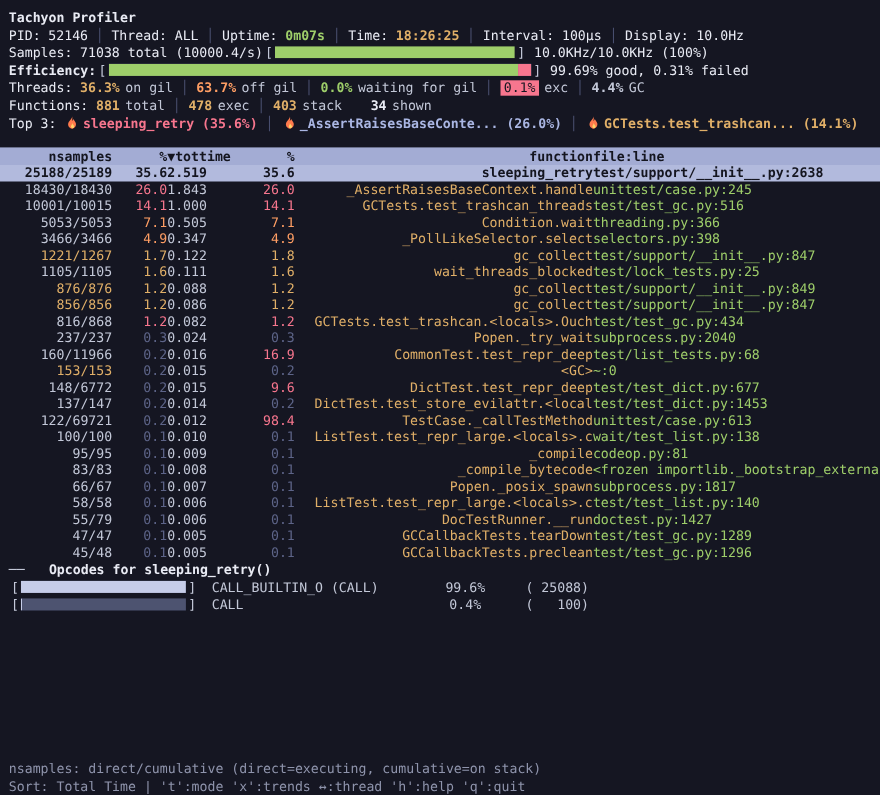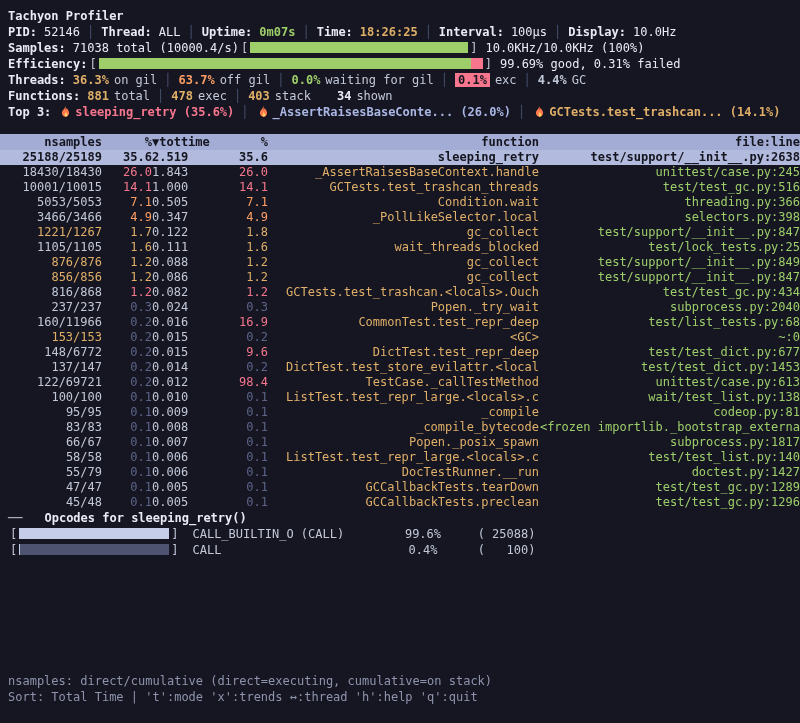--- a/index.html
+++ b/index.html
@@ -11,53 +11,53 @@
   *{box-sizing:border-box}
   html,body{margin:0;padding:0;background:var(--bg)}
   body{width:800px;height:723px;overflow:hidden;
        font-family:"DejaVu Sans Mono", monospace;font-size:12px;color:var(--fg)}
   .screen{width:800px;height:723px;display:flex;flex-direction:column;padding-top:8px}
   .line{height:16px;line-height:16px;padding-left:8px;white-space:nowrap}
   .bold{font-weight:700}
   .c-fg{color:var(--fg)} .c-bright{color:var(--bright)} .c-dim{color:var(--dim)}
   .c-muted{color:var(--muted)} .c-yellow{color:var(--yellow)} .c-green{color:var(--green)}
   .c-red{color:var(--red)} .c-orange{color:var(--orange)} .c-lav{color:var(--lavender)}
-  .lbl{margin-right:7px;font-weight:700;color:var(--bright)}
+  .lbl{margin-right:7px;font-weight:400;color:var(--bright)}
   .lbl0{font-weight:700;color:var(--bright)}
   .sep{color:var(--sep);margin:0 7px}
   .ml{margin-left:6px}
   .val{margin-right:5px;font-weight:700}
-  .chip-red{background:var(--red);color:var(--selected_fg);padding:0 3px;font-weight:700;margin-right:5px}
+  .chip-red{background:var(--red);color:var(--selected_fg);padding:0 3px;font-weight:400;margin-right:5px}
   .bracket{color:var(--fg);margin:0 2px}
   .bar{display:inline-flex;height:11px;vertical-align:-1px;background:var(--bar_track);overflow:hidden}
   .samples-bar{width:218px}
   .eff-bar{width:384px}
   .fill{height:100%;display:block}
   .samples-fill{background:var(--green)}
   .fill-good{background:var(--green)}
   .fill-bad{background:var(--red);min-width:8px}
   .gap{height:14px}
   .thead{display:flex;height:16px;line-height:16px;background:var(--header_bg);
          color:var(--selected_fg);font-weight:700;padding-left:8px}
   .trow{display:flex;height:15px;line-height:15px;padding-left:8px;white-space:pre}
   .trow.selected{background:var(--selected_bg)}
   .trow.selected span{color:var(--selected_fg) !important;font-weight:700}
   .col-ns{width:94px;text-align:right;overflow:hidden}
   .col-p1,.col-p2{width:50px;text-align:right}
   .col-tt{width:66px;text-align:left}
   .col-fn{width:271px;padding-left:18px;text-align:right;overflow:hidden}
-  .col-file{flex:1;text-align:right;overflow:hidden}
+  .col-file{flex:1;text-align:left;overflow:hidden}
   .opdiv .ml{margin-left:22px}
   .opbar{display:inline-flex;width:150px;height:11px;vertical-align:-1px;background:var(--bar_track);overflow:hidden}
   .opfill{background:var(--opcode_fill);height:100%;display:block}
   .op-name{display:inline-block;width:205px;padding-left:12px;white-space:pre;overflow:hidden;vertical-align:top}
   .op-pct{display:inline-block;width:75px;text-align:center;white-space:pre;vertical-align:top}
   .op-count{display:inline-block;width:75px;text-align:right;white-space:pre;vertical-align:top}
   .fire{display:inline-block;margin:0 4px 0 2px;vertical-align:-2px}
-  .footer{margin-top:auto;padding-bottom:18px}
+  .footer{margin-top:auto;}
 </style>
 </head>
 <body>
 
 <div class="screen">
 
   <div class="line"><span class="bold c-bright">Tachyon Profiler</span></div>
 
   <div class="line"><span class="lbl">PID:</span><span class="c-bright">52146</span><span class="sep">│</span><span class="lbl">Thread:</span><span class="c-bright">ALL</span><span class="sep">│</span><span class="lbl">Uptime:</span><span class="c-green bold">0m07s</span><span class="sep">│</span><span class="lbl">Time:</span><span class="c-yellow bold">18:26:25</span><span class="sep">│</span><span class="lbl">Interval:</span><span class="c-bright">100μs</span><span class="sep">│</span><span class="lbl">Display:</span><span class="c-bright">10.0Hz</span></div>
 
@@ -94,21 +94,21 @@
     <span class="col-p2">%</span>
     <span class="col-fn">function</span>
     <span class="col-file">file:line</span>
   </div>
 
   <div id="table-rows">
       <div class="trow selected"><span class="col-ns c-fg">25188/25189</span><span class="col-p1 c-fg">35.6</span><span class="col-tt c-fg">2.519</span><span class="col-p2 c-fg">35.6</span><span class="col-fn c-yellow">sleeping_retry</span><span class="col-file c-green">test/support/__init__.py:2638</span></div>
       <div class="trow"><span class="col-ns c-fg">18430/18430</span><span class="col-p1 c-red">26.0</span><span class="col-tt c-fg">1.843</span><span class="col-p2 c-red">26.0</span><span class="col-fn c-yellow">_AssertRaisesBaseContext.handle</span><span class="col-file c-green">unittest/case.py:245</span></div>
       <div class="trow"><span class="col-ns c-fg">10001/10015</span><span class="col-p1 c-red">14.1</span><span class="col-tt c-fg">1.000</span><span class="col-p2 c-red">14.1</span><span class="col-fn c-yellow">GCTests.test_trashcan_threads</span><span class="col-file c-green">test/test_gc.py:516</span></div>
       <div class="trow"><span class="col-ns c-fg">5053/5053</span><span class="col-p1 c-orange">7.1</span><span class="col-tt c-fg">0.505</span><span class="col-p2 c-orange">7.1</span><span class="col-fn c-yellow">Condition.wait</span><span class="col-file c-green">threading.py:366</span></div>
-      <div class="trow"><span class="col-ns c-fg">3466/3466</span><span class="col-p1 c-orange">4.9</span><span class="col-tt c-fg">0.347</span><span class="col-p2 c-orange">4.9</span><span class="col-fn c-yellow">_PollLikeSelector.local</span><span class="col-file c-green">selectors.py:398</span></div>
+      <div class="trow"><span class="col-ns c-fg">3466/3466</span><span class="col-p1 c-orange">4.9</span><span class="col-tt c-fg">0.347</span><span class="col-p2 c-orange">4.9</span><span class="col-fn c-yellow">_PollLikeSelector.select</span><span class="col-file c-green">selectors.py:398</span></div>
       <div class="trow"><span class="col-ns c-yellow">1221/1267</span><span class="col-p1 c-yellow">1.7</span><span class="col-tt c-fg">0.122</span><span class="col-p2 c-yellow">1.8</span><span class="col-fn c-yellow">gc_collect</span><span class="col-file c-green">test/support/__init__.py:847</span></div>
       <div class="trow"><span class="col-ns c-fg">1105/1105</span><span class="col-p1 c-yellow">1.6</span><span class="col-tt c-fg">0.111</span><span class="col-p2 c-yellow">1.6</span><span class="col-fn c-yellow">wait_threads_blocked</span><span class="col-file c-green">test/lock_tests.py:25</span></div>
       <div class="trow"><span class="col-ns c-yellow">876/876</span><span class="col-p1 c-yellow">1.2</span><span class="col-tt c-fg">0.088</span><span class="col-p2 c-yellow">1.2</span><span class="col-fn c-yellow">gc_collect</span><span class="col-file c-green">test/support/__init__.py:849</span></div>
       <div class="trow"><span class="col-ns c-yellow">856/856</span><span class="col-p1 c-yellow">1.2</span><span class="col-tt c-fg">0.086</span><span class="col-p2 c-yellow">1.2</span><span class="col-fn c-yellow">gc_collect</span><span class="col-file c-green">test/support/__init__.py:847</span></div>
       <div class="trow"><span class="col-ns c-fg">816/868</span><span class="col-p1 c-red">1.2</span><span class="col-tt c-fg">0.082</span><span class="col-p2 c-red">1.2</span><span class="col-fn c-yellow">GCTests.test_trashcan.&lt;locals&gt;.Ouch...</span><span class="col-file c-green">test/test_gc.py:434</span></div>
       <div class="trow"><span class="col-ns c-fg">237/237</span><span class="col-p1 c-dim">0.3</span><span class="col-tt c-fg">0.024</span><span class="col-p2 c-dim">0.3</span><span class="col-fn c-yellow">Popen._try_wait</span><span class="col-file c-green">subprocess.py:2040</span></div>
       <div class="trow"><span class="col-ns c-fg">160/11966</span><span class="col-p1 c-dim">0.2</span><span class="col-tt c-fg">0.016</span><span class="col-p2 c-red">16.9</span><span class="col-fn c-yellow">CommonTest.test_repr_deep</span><span class="col-file c-green">test/list_tests.py:68</span></div>
       <div class="trow"><span class="col-ns c-yellow">153/153</span><span class="col-p1 c-dim">0.2</span><span class="col-tt c-fg">0.015</span><span class="col-p2 c-dim">0.2</span><span class="col-fn c-yellow">&lt;GC&gt;</span><span class="col-file c-green">~:0</span></div>
       <div class="trow"><span class="col-ns c-fg">148/6772</span><span class="col-p1 c-dim">0.2</span><span class="col-tt c-fg">0.015</span><span class="col-p2 c-red">9.6</span><span class="col-fn c-yellow">DictTest.test_repr_deep</span><span class="col-file c-green">test/test_dict.py:677</span></div>
       <div class="trow"><span class="col-ns c-fg">137/147</span><span class="col-p1 c-dim">0.2</span><span class="col-tt c-fg">0.014</span><span class="col-p2 c-dim">0.2</span><span class="col-fn c-yellow">DictTest.test_store_evilattr.&lt;local...</span><span class="col-file c-green">test/test_dict.py:1453</span></div>

